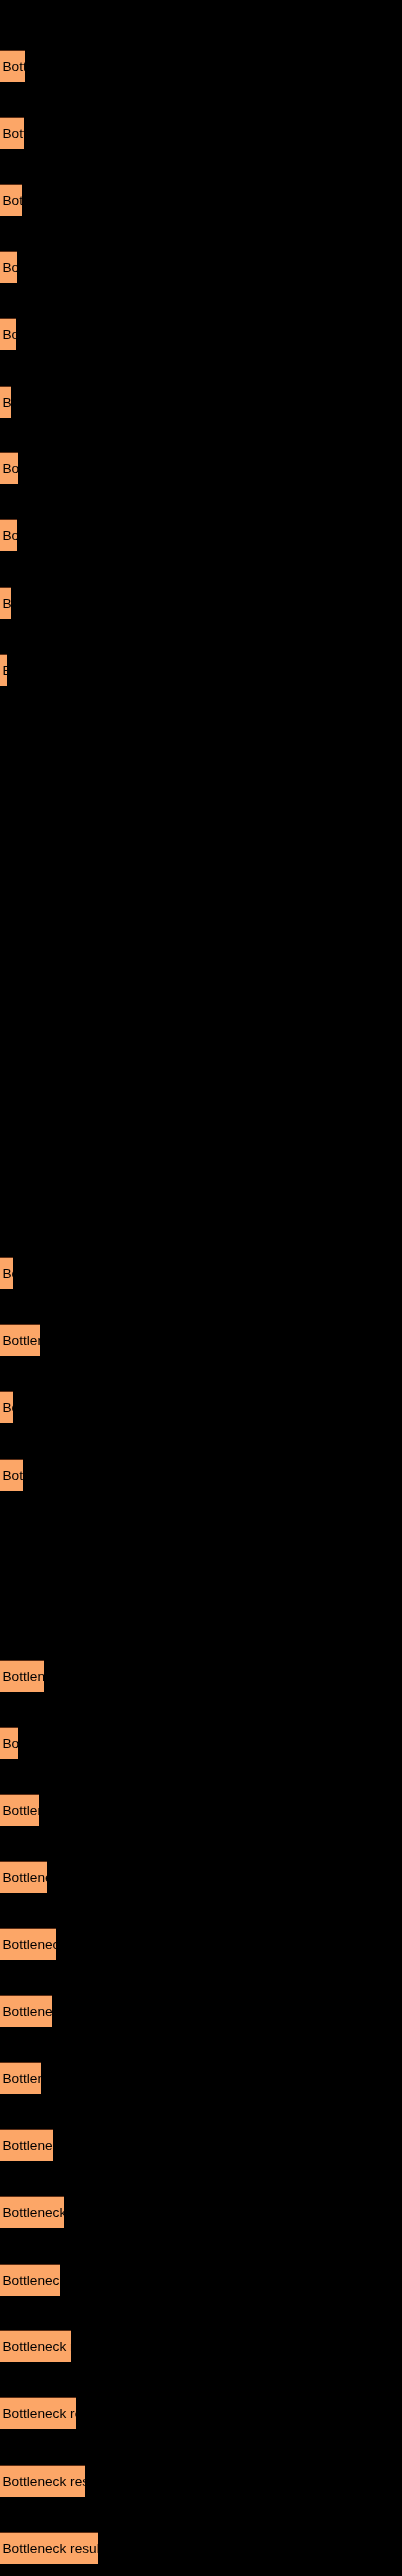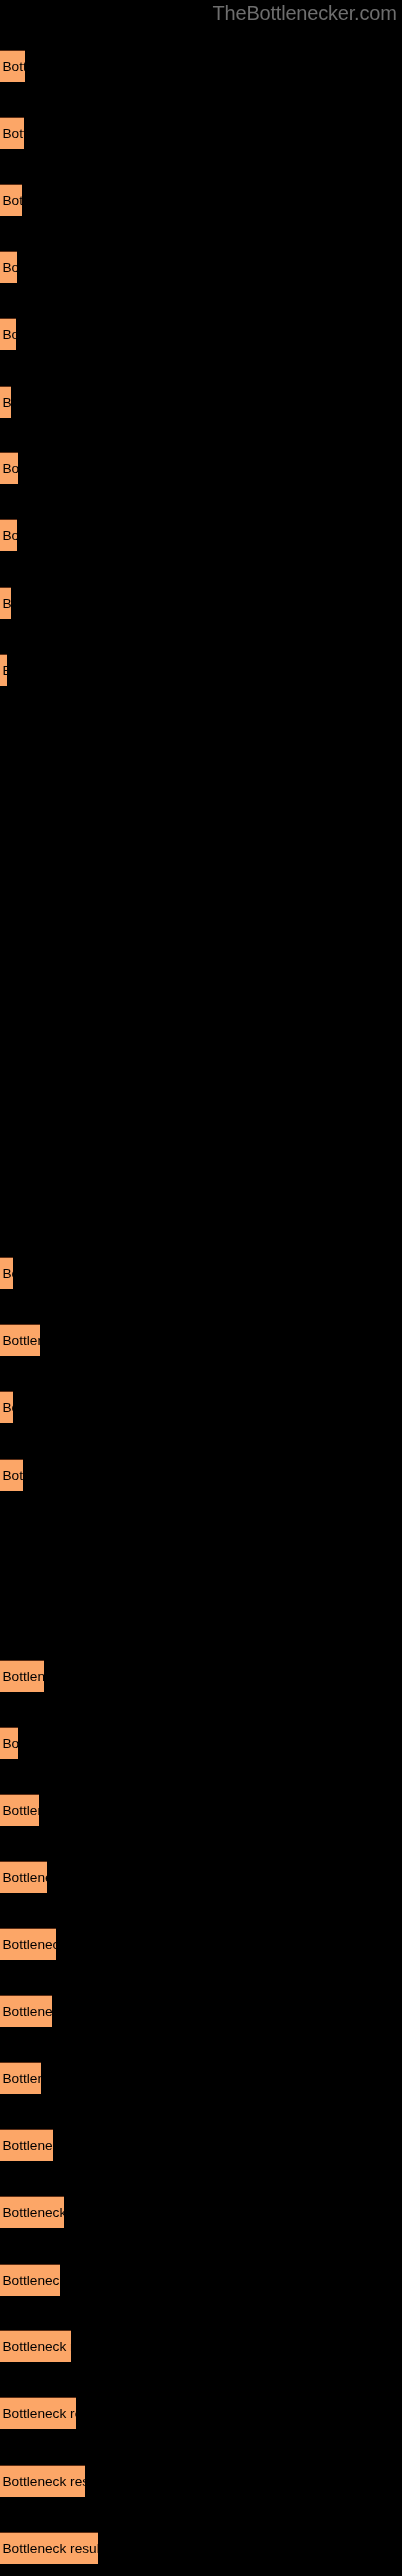--- a/index.html
+++ b/index.html
@@ -63,21 +63,20 @@
     font-family: "Liberation Sans", sans-serif;
     white-space: nowrap;
     line-height: 1;
   }
 </style>
 </head>
 <body>
 
 <div id="chart-root">
 
-  <div class="watermark">TheBottlenecker.com</div>
 
   <div class="plot-area" id="plot-area">
       <div class="bar-row" style="top: 50px; width: 25px;">
         <div class="bar-inner" style="background: rgb(252, 166, 103); border-top-color: rgb(91, 45, 20);">
           <span class="bar-label" style="color: rgb(0, 0, 0);">Bottleneck result</span>
         </div>
       </div>
       <div class="bar-row" style="top: 117px; width: 24px;">
         <div class="bar-inner" style="background: rgb(252, 166, 103); border-top-color: rgb(91, 45, 20);">
           <span class="bar-label" style="color: rgb(0, 0, 0);">Bottleneck result</span>

